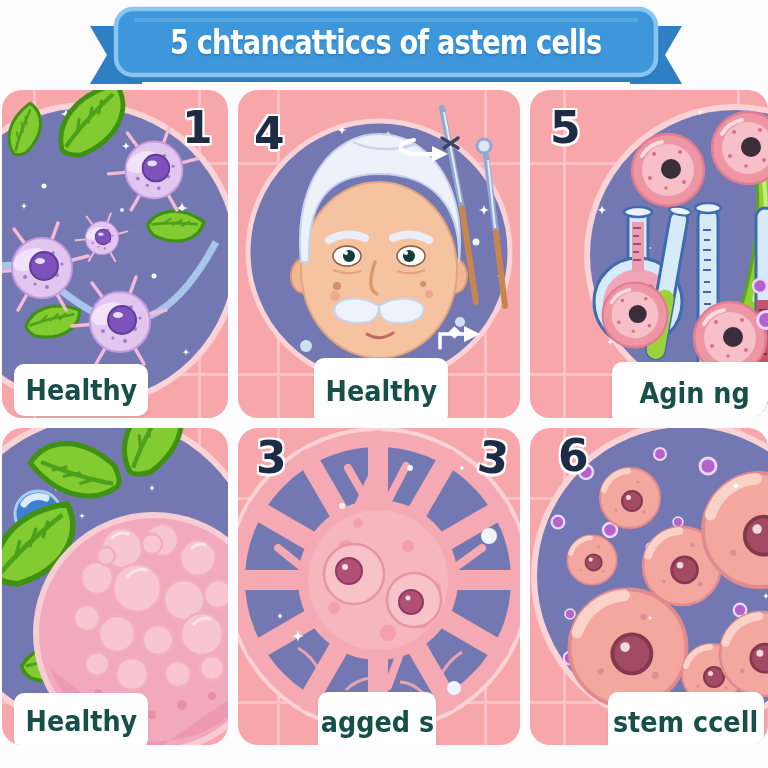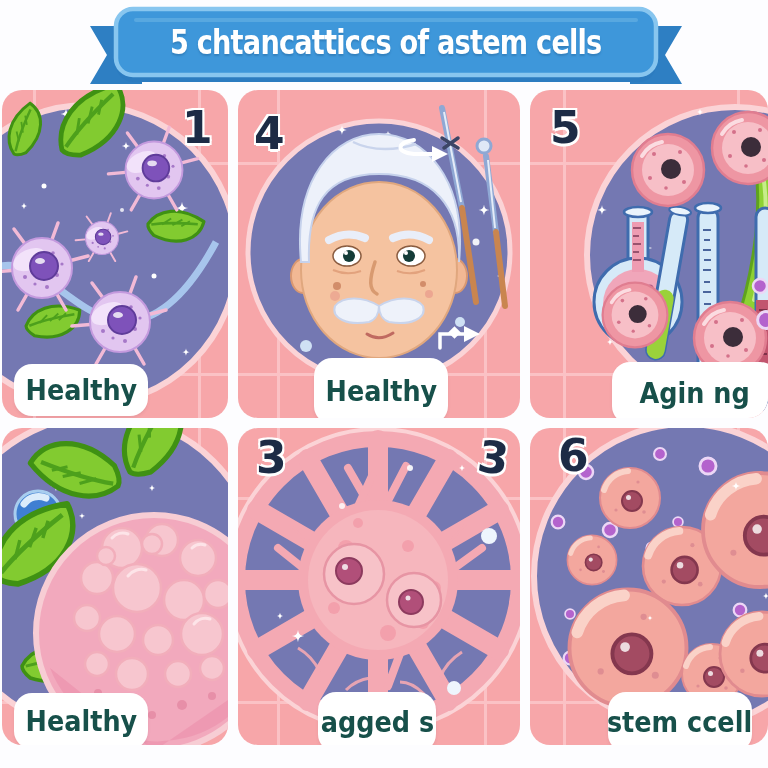--- a/index.html
+++ b/index.html
@@ -34,21 +34,21 @@
     background-repeat:no-repeat;
   }
   .card>svg{position:absolute;left:0;top:0;display:block}
   .num{
     position:absolute;font-weight:bold;font-size:44px;line-height:1;
     color:var(--number-ink,#1d2b45);
     text-shadow:-2px -2px 0 #fff,2px -2px 0 #fff,-2px 2px 0 #fff,2px 2px 0 #fff,0 3px 0 #fff;
   }
   .num.tilt{transform:rotate(8deg)}
   .label{
-    position:absolute;background:#fff;border-radius:18px;
+    position:absolute;background:#fff;border-radius:10px;
     display:flex;align-items:center;justify-content:center;
     box-shadow:0 2px 3px rgba(120,60,80,.10);
   }
   .label span{
     font-weight:bold;font-size:29px;white-space:nowrap;
     color:var(--label-green,#17504a);transform:scaleX(.88);
   }
   
   #card1{left:2px;  top:90px; width:226px;height:328px}
   #card2{left:238px;top:90px; width:282px;height:328px}
@@ -451,16 +451,16 @@
       <use href="#scell" transform="translate(232,226) scale(1.4)"></use>
     </g>
     <g>
       <use href="#star" transform="translate(206,58) scale(.6)"></use>
       <use href="#star" transform="translate(236,168) scale(.5)"></use>
       <use href="#star" transform="translate(120,190) scale(.4)"></use>
       <use href="#star" transform="translate(142,286) scale(.5)"></use>
     </g>
   </svg>
   <div class="num" style="left:28px;top:6px">6</div>
-  <div class="label" style="left:78px;top:264px;width:144px;height:60px">
+  <div class="label" style="left:78px;top:264px;width:156px;height:60px">
     <span>stem ccell</span>
   </div>
 </div>
 
 </body></html>

